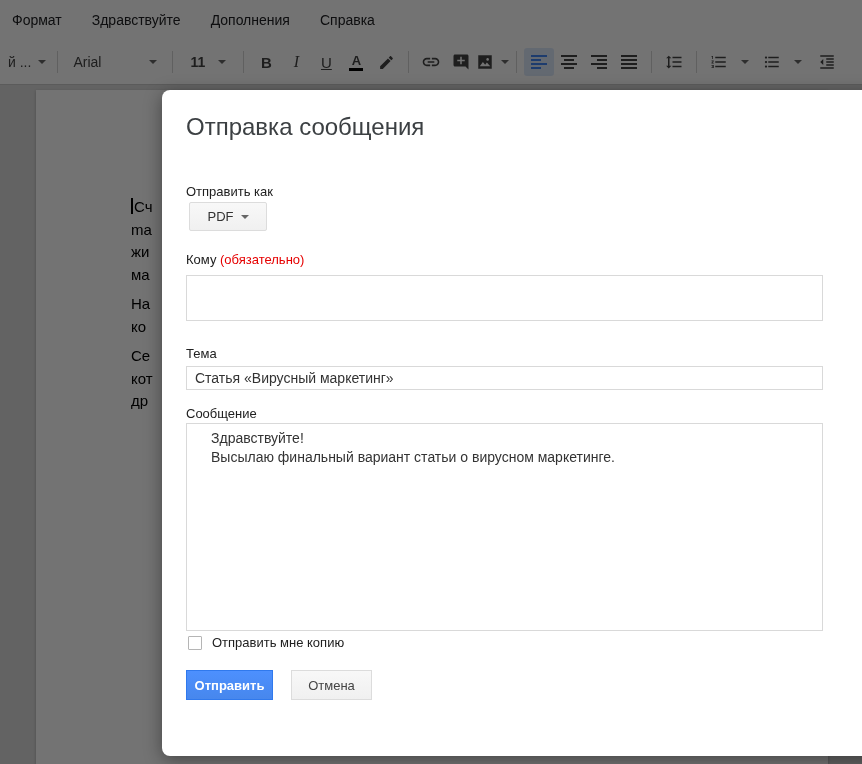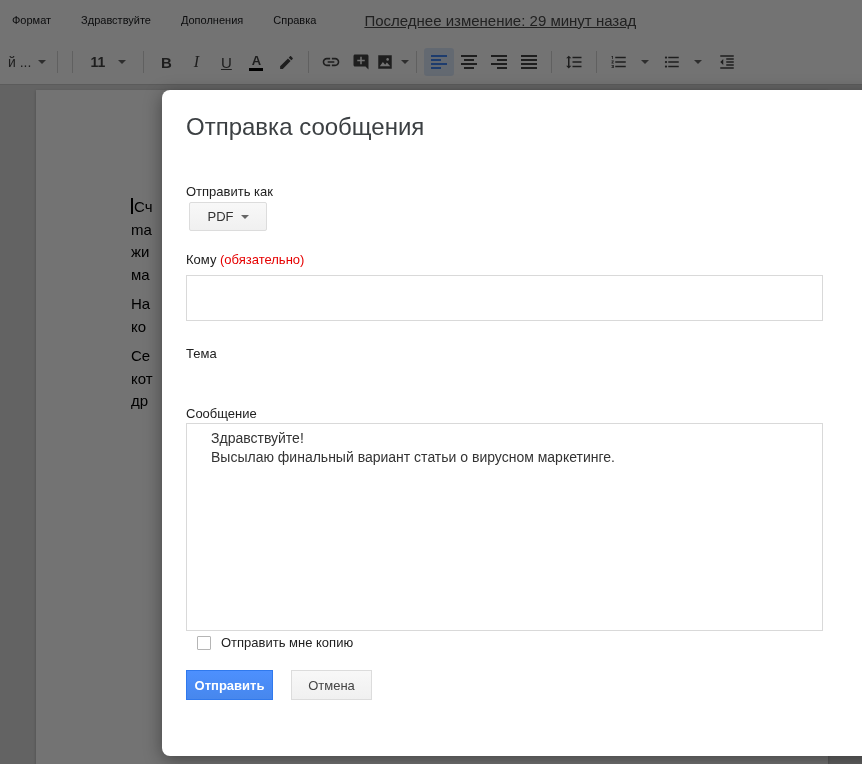--- a/index.html
+++ b/index.html
@@ -3,21 +3,21 @@
 <meta charset="utf-8">
 <style>
   * { margin:0; padding:0; box-sizing:border-box; }
   html,body { width:862px; height:764px; overflow:hidden; }
   body { font-family:"Liberation Sans","DejaVu Sans",sans-serif; background:#dcdcdc; }
   #screen { position:relative; width:862px; height:764px; overflow:hidden; background:#dcdcdc; }
 
   
   .menubar { position:absolute; top:0; left:0; width:100%; height:40px; background:#fff;
              display:flex; align-items:center; padding-left:8px; z-index:1; }
-  .menu-item { font-size:11px; color:#202124; padding:0 4px; margin-right:22px; cursor:default; }
+  .menu-item { font-size:14px; color:#202124; padding:0 4px; margin-right:22px; cursor:default; }
   .last-edit { font-size:15px; color:#4a4a4a; text-decoration:underline; margin-left:22px; }
 
   .toolbar { position:absolute; top:40px; left:0; width:100%; height:45px; background:#fff;
              border-bottom:1px solid #c9c9c9; display:flex; align-items:center; padding-left:4px; z-index:1; }
   .tb-sep { width:1px; height:22px; background:#d5d5d5; margin:0 7px; flex:none; }
   .tb-btn { height:28px; min-width:30px; display:flex; align-items:center; justify-content:center;
             color:#444; flex:none; border-radius:3px; }
   .tb-btn svg { display:block; }
   .tb-btn.active { background:#dce9fb; color:#4285f4; }
   .dd-arrow { width:0; height:0; border-left:4px solid transparent; border-right:4px solid transparent;
@@ -53,48 +53,51 @@
   .pdf-btn { position:absolute; left:27px; top:112px; width:78px; height:29px;
              background:linear-gradient(#f8f8f8,#f0f0f0); border:1px solid #dcdcdc; border-radius:2px;
              display:flex; align-items:center; justify-content:center; }
   .pdf-btn .dd-text { font-size:13px; font-weight:500; color:#333; }
   .dlg-input, .dlg-textarea { border:1px solid #d9d9d9; background:#fff; font-family:"Liberation Sans","DejaVu Sans",sans-serif;
              font-size:14px; color:#333; outline:none; }
   .to-input { position:absolute; left:24px; top:185px; width:637px; height:46px; padding:4px 8px; }
   .subject-input { position:absolute; left:24px; top:276px; width:637px; height:24px; padding:0 8px; }
   .msg-textarea { position:absolute; left:24px; top:333px; width:637px; height:208px; padding:5px 24px;
                   line-height:19px; resize:none; }
-  .chk-row { position:absolute; left:35px; top:545px; display:flex; align-items:center; }
+  .chk-row { position:absolute; left:26px; top:545px; display:flex; align-items:center; }
   .checkbox { width:14px; height:14px; border:1px solid #b5b5b5; border-radius:1px; background:#fff; flex:none; }
   .chk-label { font-size:13px; color:#212121; margin-left:10px; }
   .btn { position:absolute; top:580px; height:30px; border-radius:0; font-size:13px; font-weight:bold;
          display:flex; align-items:center; justify-content:center; cursor:default; }
   .btn-send { left:24px; width:87px; background:linear-gradient(#4d90fe,#4787ed); border:1px solid #3079ed; color:#fff; }
   .btn-cancel { left:129px; width:81px; background:linear-gradient(#f8f8f8,#f0f0f0); border:1px solid #dcdcdc;
                 color:#444; font-weight:400; }
 </style>
 </head>
 <body>
 
 <div id="screen">
 
   <div class="menubar">
     <span class="menu-item">Формат</span>
     <span class="menu-item">Здравствуйте</span>
     <span class="menu-item">Дополнения</span>
     <span class="menu-item">Справка</span>
-    <span class="last-edit">Последнее изменение: 29 минут назад</span>
   </div>
 
   <div class="toolbar">
     <div class="tb-dd style-dd">
       <span class="dd-text">й ...</span>
       <span class="dd-arrow"></span>
     </div>
     <div class="tb-sep"></div>
+    <div class="tb-dd font-dd">
+      <span class="dd-text">Arial</span>
+      <span class="dd-arrow"></span>
+    </div>
     <div class="tb-sep"></div>
     <div class="tb-dd size-dd">
       <span class="dd-text">11</span>
       <span class="dd-arrow"></span>
     </div>
     <div class="tb-sep"></div>
 
     <div class="tb-btn">
       <span class="letter-icon bold-glyph">B</span>
     </div>
@@ -227,20 +230,21 @@
       <span class="dd-text">PDF</span>
       <span class="dd-arrow"></span>
     </div>
 
     <div class="dlg-label" style="top:162px">
       <span>Кому</span> <span class="req-note">(обязательно)</span>
     </div>
     <input class="dlg-input to-input" value="" style="">
 
     <div class="dlg-label" style="top:256px">Тема</div>
+    <input class="dlg-input subject-input" value="Статья «Вирусный маркетинг»" style="">
 
     <div class="dlg-label" style="top:316px">Сообщение</div>
     <textarea class="dlg-textarea msg-textarea" style="">Здравствуйте!
 Высылаю финальный вариант статьи о вирусном маркетинге.</textarea>
 
     <div class="chk-row">
       <span class="checkbox"></span>
       <span class="chk-label">Отправить мне копию</span>
     </div>
 

